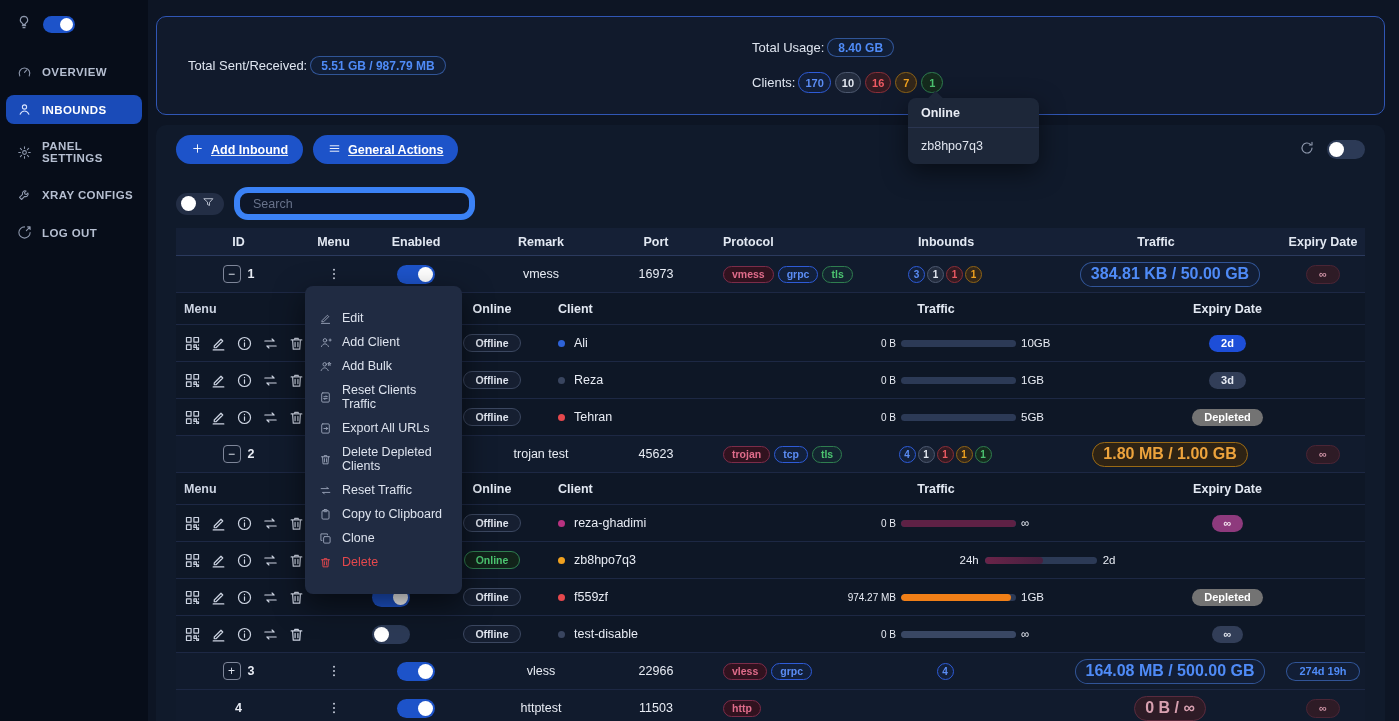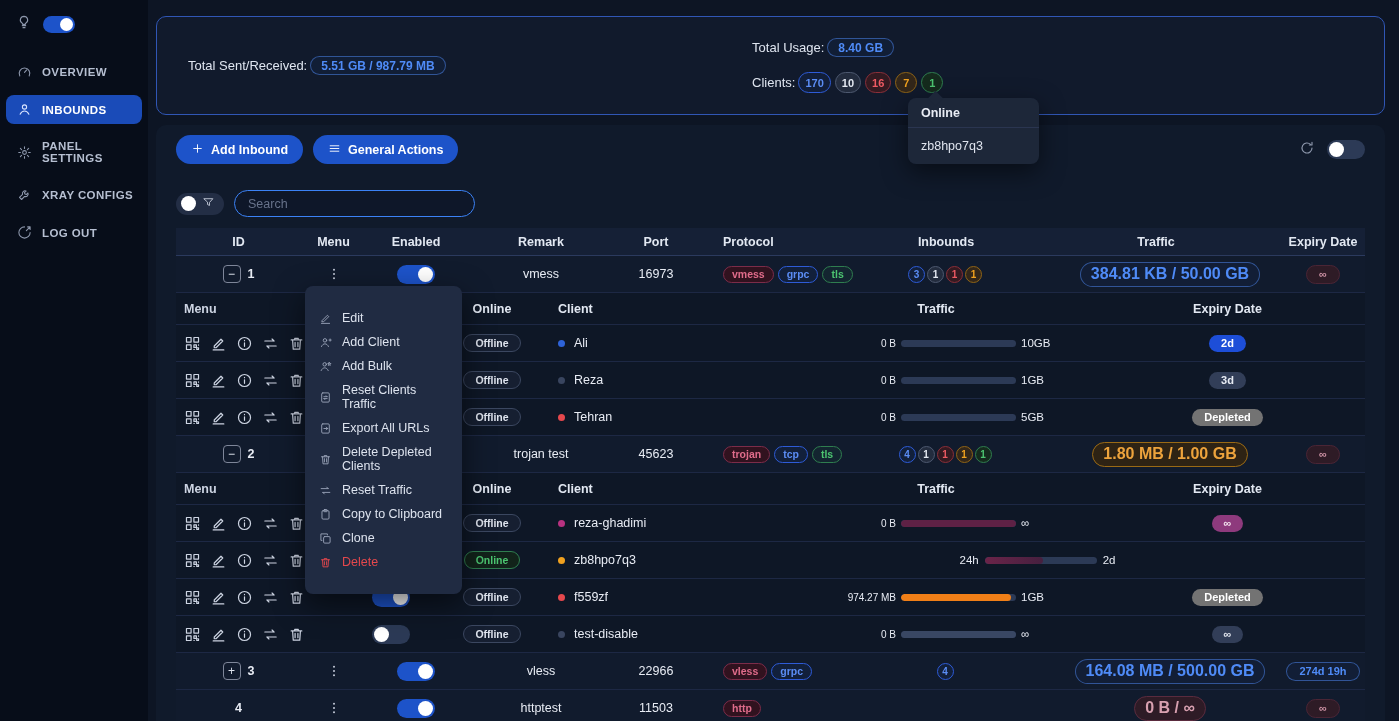--- a/index.html
+++ b/index.html
@@ -37,29 +37,29 @@
       justify-content:center;font-size:11px;font-weight:700;border:1px solid transparent;margin-right:4px;}
   .cb.sm2{min-width:17px;height:17px;font-size:10px;padding:0 4px;margin-right:2px;}
   .cb.blue{border-color:#2e5bd7;color:#5b8df5;background:rgba(37,99,235,.08);}
   .cb.gray{border-color:#4d586f;color:#e3e8f1;background:#232c3e;}
   .cb.red{border-color:#8a2f39;color:#ef5a63;background:#341a21;}
   .cb.orange{border-color:#8f6416;color:#f0a11f;background:#33271a;}
   .cb.green{border-color:#2f7d4f;color:#4cc470;background:#152b1d;}
 
   .panel{position:absolute;left:8px;top:125px;right:14px;bottom:0;background:#101a2b;border-radius:10px 10px 0 0;
          padding:8px 20px 0;}
-  .toolbar{display:flex;height:29px;margin-top:2px;}
+  .toolbar{display:flex;height:29px;margin-top:2px;text-decoration:underline;}
   .btn{display:inline-flex;align-items:center;gap:7px;background:#1d53c9;color:#fff;font-size:12.5px;font-weight:600;
        border-radius:15px;height:29px;padding:0 15px;margin-right:10px;cursor:pointer;border:none;}
   .toolbar-right{margin-left:auto;display:flex;align-items:center;gap:12px;color:#8d97ac;}
   .searchbar{display:flex;align-items:center;gap:10px;margin-top:26px;height:27px;}
   .filter-pill{width:48px;height:22px;background:#232e45;border-radius:11px;display:flex;align-items:center;
                padding:0 5px;gap:6px;color:#c3cad8;cursor:pointer;}
   .filter-pill .knob{width:15px;height:15px;background:#fff;border-radius:50%;flex:none;}
-  .search-input{width:241px;height:27px;border-radius:14px;background:#0e1729;border:1px solid #3b82f6;color:#e8ecf4;
+  .search-input{width:241px;height:33px;border-radius:14px;background:#0e1729;border:6px solid #3b82f6;color:#e8ecf4;
                 font-size:12.5px;padding:0 13px;outline:none;font-family:"Liberation Sans",sans-serif;}
   .search-input::placeholder{color:#67728a;}
 
   
   .table{margin-top:11px;}
   .thead{display:flex;align-items:center;height:28px;background:#152036;border-bottom:1px solid #2b3a5e;
          font-size:12.5px;font-weight:700;color:#e2e8f2;}
   .cell{display:flex;align-items:center;justify-content:center;flex:none;}
   .c-id{width:125px;}.c-menu{width:65px;}.c-enab{width:100px;}.c-remark{width:150px;}.c-port{width:80px;}
   .c-proto{width:165px;justify-content:flex-start;padding-left:27px;}

